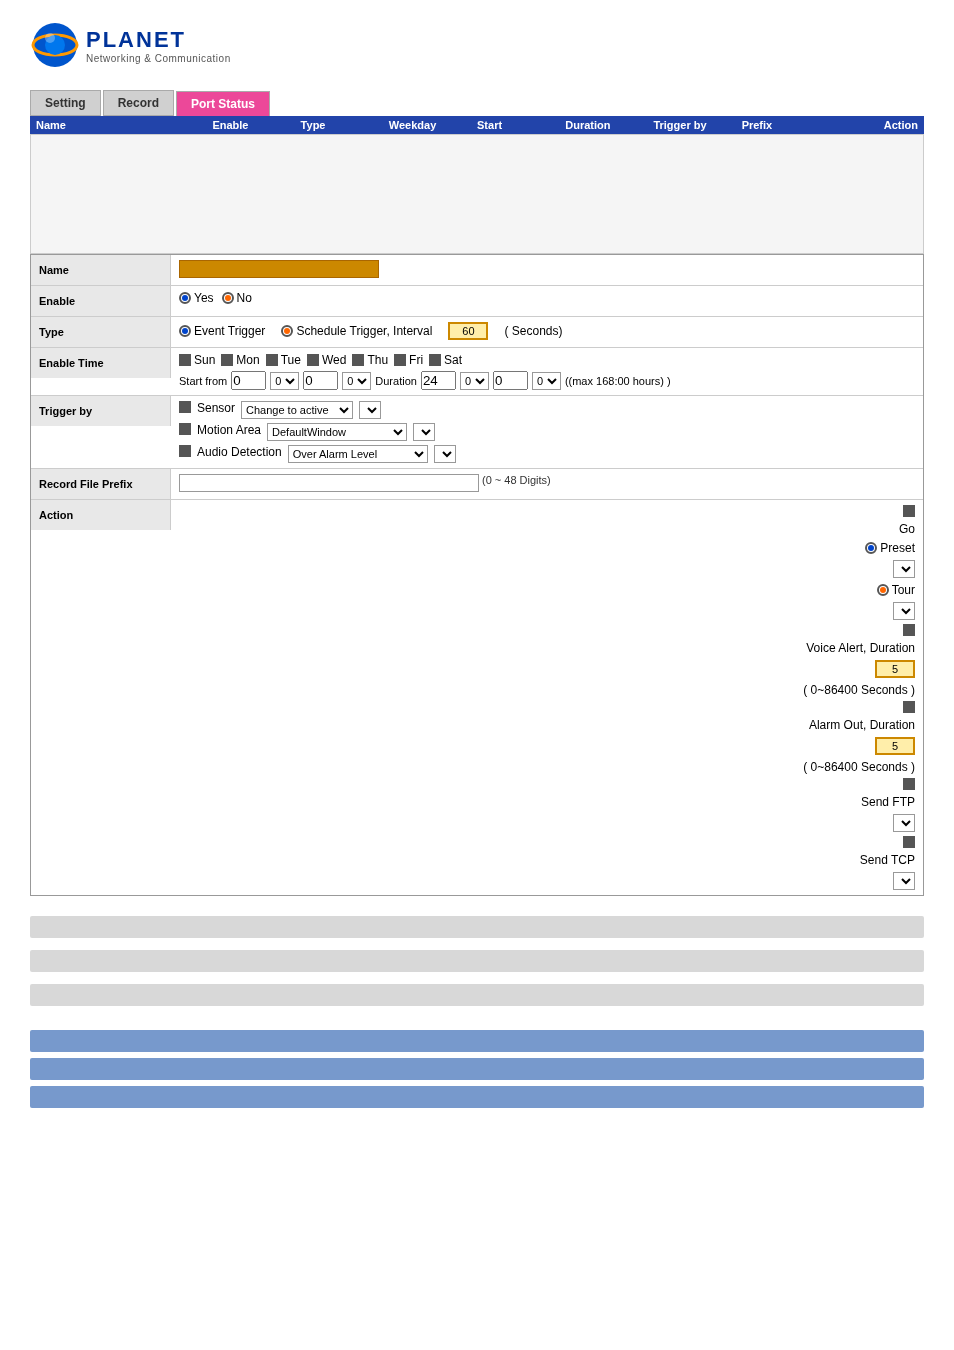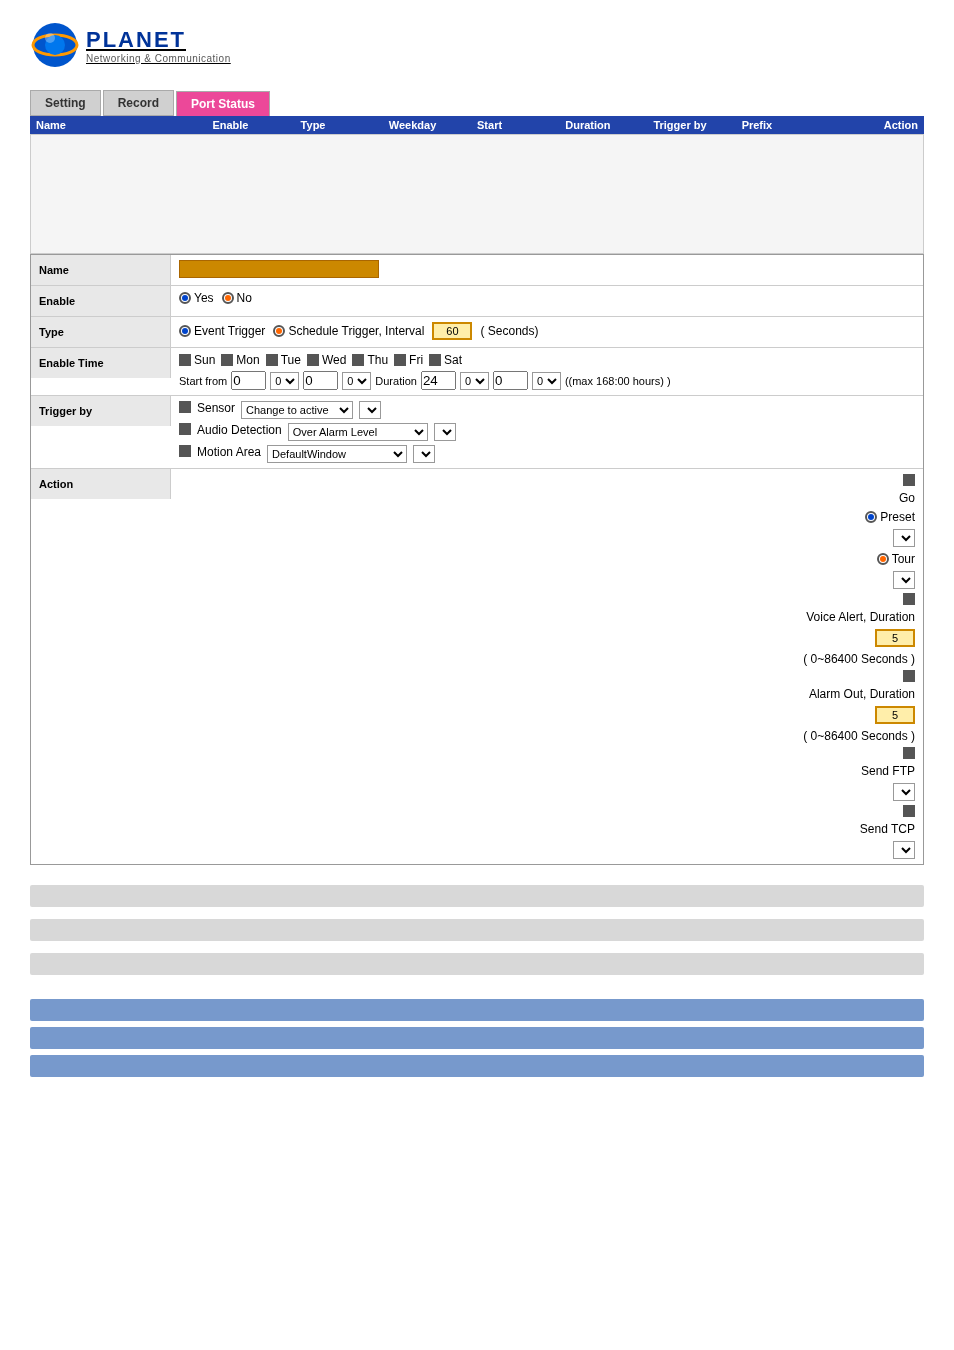--- a/index.html
+++ b/index.html
@@ -23,21 +23,20 @@
       margin-bottom: 20px;
     }
     .logo-icon {
       width: 50px;
       height: 50px;
       margin-right: 6px;
     }
     .logo-text {
       display: flex;
       flex-direction: column;
-      text-decoration: underline;
     }
     .logo-planet {
       font-size: 22px;
       font-weight: bold;
       color: #003399;
       letter-spacing: 2px;
     }
     .logo-sub {
       font-size: 10px;
       color: #555;
@@ -267,21 +266,21 @@
     
     .hint-text {
       font-size: 11px;
       color: #333;
     }
 
     
     .type-row {
       display: flex;
       align-items: center;
-      gap: 8px;
+      gap: 16px;
       flex-wrap: wrap;
     }
 
     .interval-input {
       width: 40px;
       border: 2px solid #cc8800;
       background: #ffeeaa;
       font-size: 11px;
       height: 18px;
       text-align: center;
@@ -436,42 +435,49 @@
             <span>Sensor</span>
             <select class="select-field" style="width:112px;">
               <option>Change to active</option>
             </select>
             <select class="select-field">
               <option></option>
             </select>
           </div>
           <div class="trigger-row">
             <div class="checkbox-box checked"></div>
+            <span>Motion Area</span>
+            <select class="select-field" style="width:140px;">
+              <option>DefaultWindow</option>
+            </select>
+            <select class="select-field">
+              <option></option>
+            </select>
+          </div>
+          <div class="trigger-row">
+            <div class="checkbox-box checked"></div>
             <span>Audio Detection</span>
             <select class="select-field" style="width:140px;">
               <option>Over Alarm Level</option>
             </select>
             <select class="select-field">
               <option></option>
             </select>
           </div>
-          <div class="trigger-row">
-            <div class="checkbox-box checked"></div>
-            <span>Motion Area</span>
-            <select class="select-field" style="width:140px;">
-              <option>DefaultWindow</option>
-            </select>
-            <select class="select-field">
-              <option></option>
-            </select>
-          </div>
         </div>
       </div>
     </div>
 
+    <div class="form-row">
+      <div class="form-label">Record File Prefix</div>
+      <div class="form-value">
+        <input class="input-field" style="width: 300px;" type="text" value="">
+        <span class="hint-text">(0 ~ 48 Digits)</span>
+      </div>
+    </div>
 
     <div class="form-row">
       <div class="form-label">Action</div>
       <div class="form-value">
         <div class="action-wrap">
           <div class="action-row">
             <div class="checkbox-box checked"></div>
             <span>Go</span>
             <div class="radio-item">
               <div class="radio-dot selected-blue"></div>

